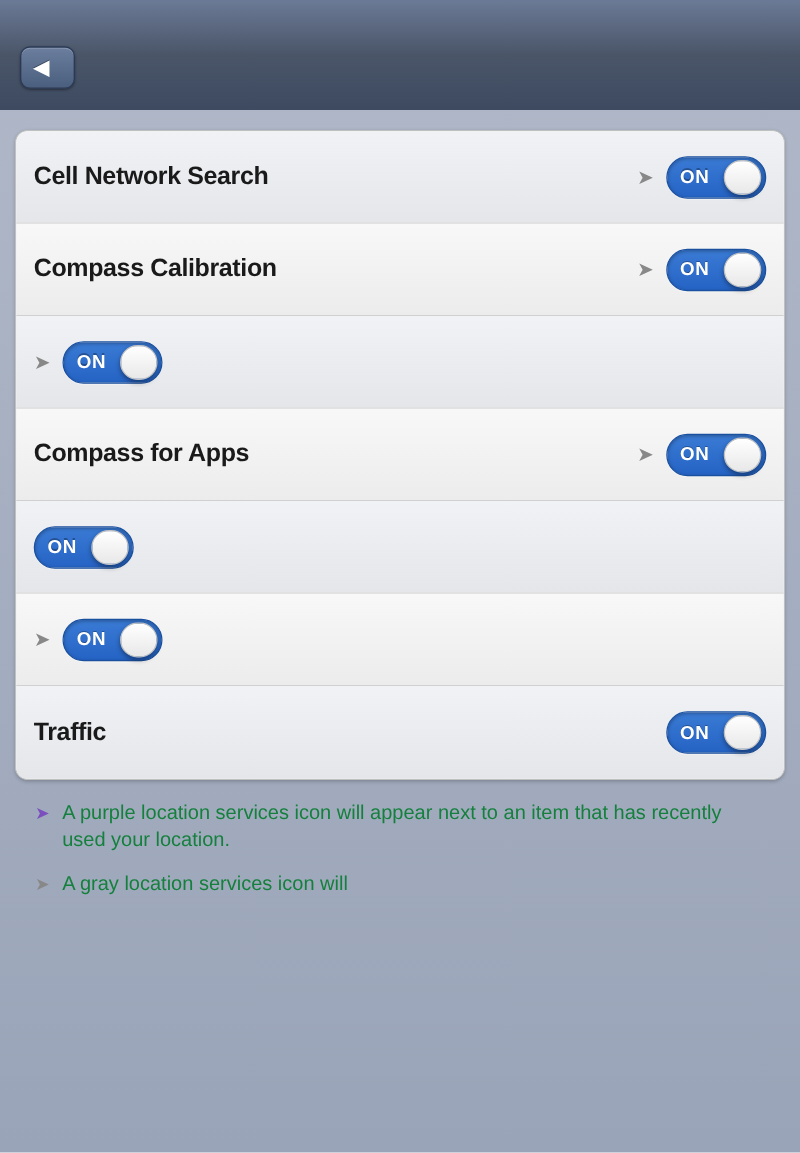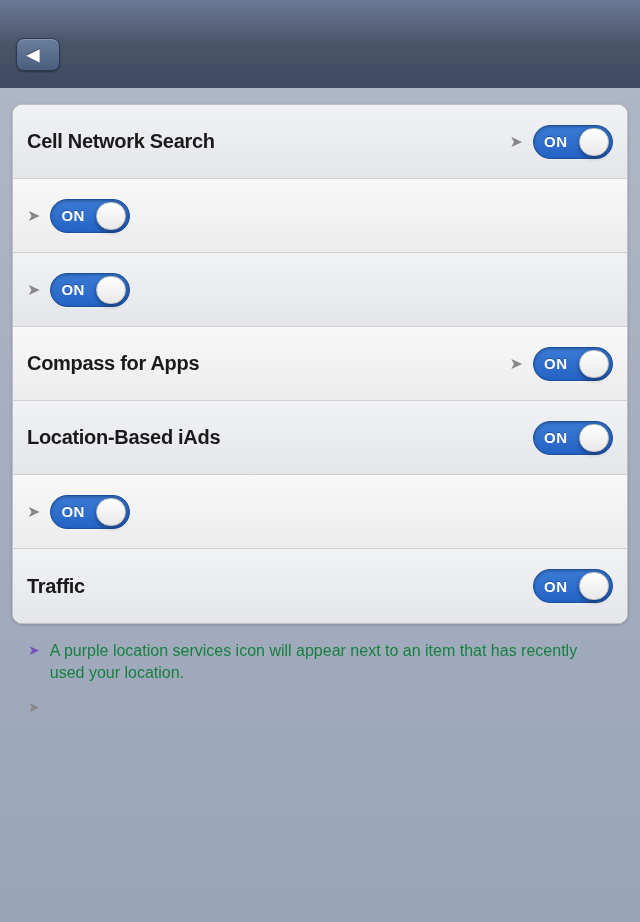--- a/index.html
+++ b/index.html
@@ -185,20 +185,21 @@
   <div class="settings-table" id="settings-table">
   <div class="settings-row">
         <span class="row-label">Cell Network Search</span>
         <span class="location-arrow">➤</span>
         <div class="toggle">
           <span class="toggle-on-label">ON</span>
           <div class="toggle-thumb"></div>
         </div>
       </div>
       <div class="settings-row">
+        <span class="row-label">Compass Calibration</span>
         <span class="location-arrow">➤</span>
         <div class="toggle">
           <span class="toggle-on-label">ON</span>
           <div class="toggle-thumb"></div>
         </div>
       </div>
       <div class="settings-row">
         <span class="location-arrow">➤</span>
         <div class="toggle">
           <span class="toggle-on-label">ON</span>
@@ -207,21 +208,20 @@
       </div>
       <div class="settings-row">
         <span class="row-label">Compass for Apps</span>
         <span class="location-arrow">➤</span>
         <div class="toggle">
           <span class="toggle-on-label">ON</span>
           <div class="toggle-thumb"></div>
         </div>
       </div>
       <div class="settings-row">
-        <span class="row-label">Location-Based iAds</span>
         <div class="toggle">
           <span class="toggle-on-label">ON</span>
           <div class="toggle-thumb"></div>
         </div>
       </div>
       <div class="settings-row">
         <span class="location-arrow">➤</span>
         <div class="toggle">
           <span class="toggle-on-label">ON</span>
           <div class="toggle-thumb"></div>
@@ -236,16 +236,17 @@
       </div>
     </div>
 
   <div class="footer-note" id="footer-notes">
   <div class="footer-item">
         <span class="footer-arrow purple">➤</span>
         <span class="footer-text">A purple location services icon will appear next to an item that has recently used your location.</span>
       </div>
       <div class="footer-item">
         <span class="footer-arrow gray">➤</span>
+        <span class="footer-text">A gray location services icon will</span>
       </div>
     </div>
 
 </div>
 
 </body></html>

